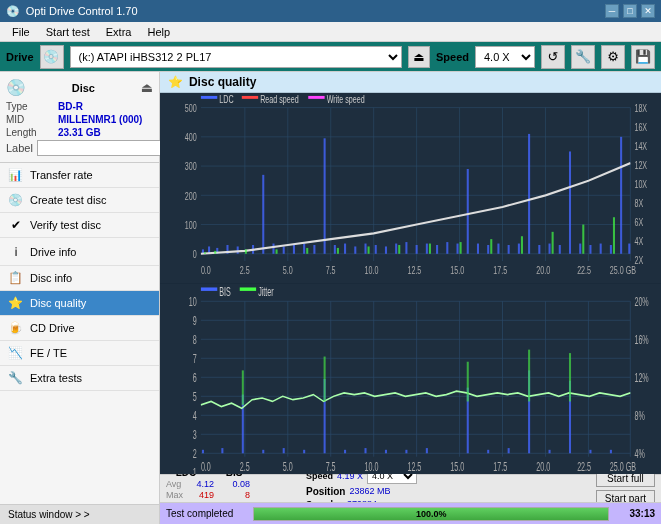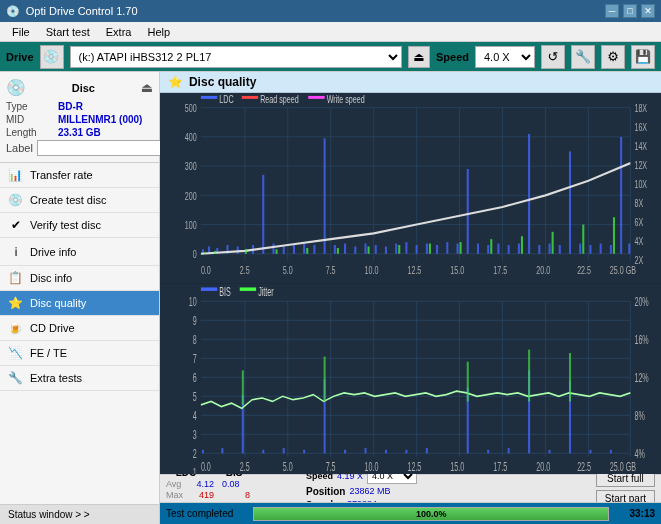--- a/index.html
+++ b/index.html
@@ -220,21 +220,21 @@
       padding: 2px 8px;
       font-size: 10px;
       background: #e8e8e8;
       border: 1px solid #999;
       cursor: pointer;
       white-space: nowrap;
     }
 
     
     .bottom-status {
-      background: #0369a1;
+      background: #c4b5fd;
       border-top: 1px solid #ccc;
       height: 22px;
       display: flex;
       align-items: center;
       gap: 20px;
       padding: 0 6px;
     }
     .progress-bar-container {
       flex: 1;
       height: 14px;
@@ -604,21 +604,21 @@
     <div class="stats-bar">
 
       <div style="display:flex;flex-direction:column;gap:1px;min-width:130px;">
         <div style="display:flex;gap:8px;">
           <span style="width:40px;font-weight:bold;text-align:center;">LDC</span>
           <span style="width:40px;font-weight:bold;text-align:center;">BIS</span>
         </div>
         <div style="display:flex;gap:8px;">
           <span style="width:12px;font-size:9px;color:#888;">Avg</span>
           <span style="width:28px;font-size:9px;color:#0000cc;text-align:right;">4.12</span>
-          <span style="width:28px;font-size:9px;color:#0000cc;text-align:left;">0.08</span>
+          <span style="width:28px;font-size:9px;color:#0000cc;text-align:right;">0.08</span>
         </div>
         <div style="display:flex;gap:8px;">
           <span style="width:12px;font-size:9px;color:#888;">Max</span>
           <span style="width:28px;font-size:9px;color:#cc0000;text-align:right;">419</span>
           <span style="width:28px;font-size:9px;color:#cc0000;text-align:right;">8</span>
         </div>
         <div style="display:flex;gap:8px;">
           <span style="width:12px;font-size:9px;color:#888;">Total</span>
           <span style="width:28px;font-size:9px;color:#0000cc;text-align:right;">1571632</span>
           <span style="width:28px;font-size:9px;color:#0000cc;text-align:right;">30078</span>

